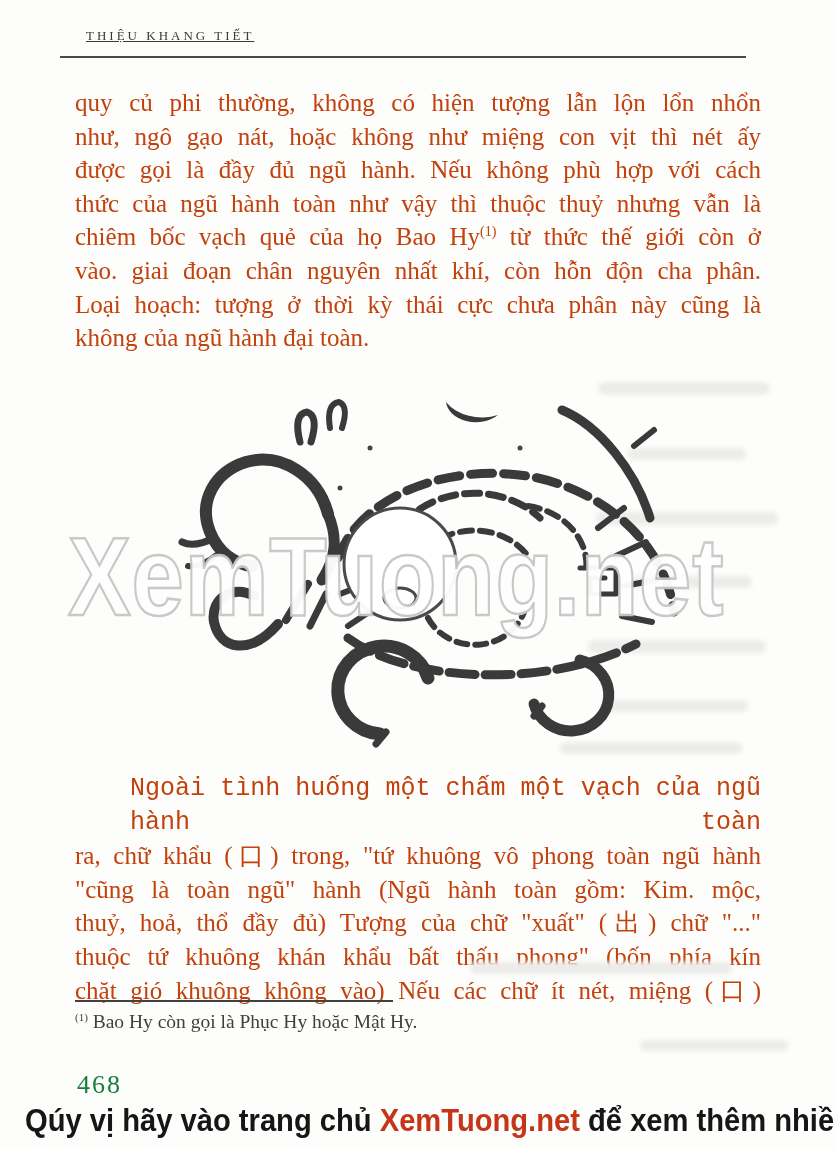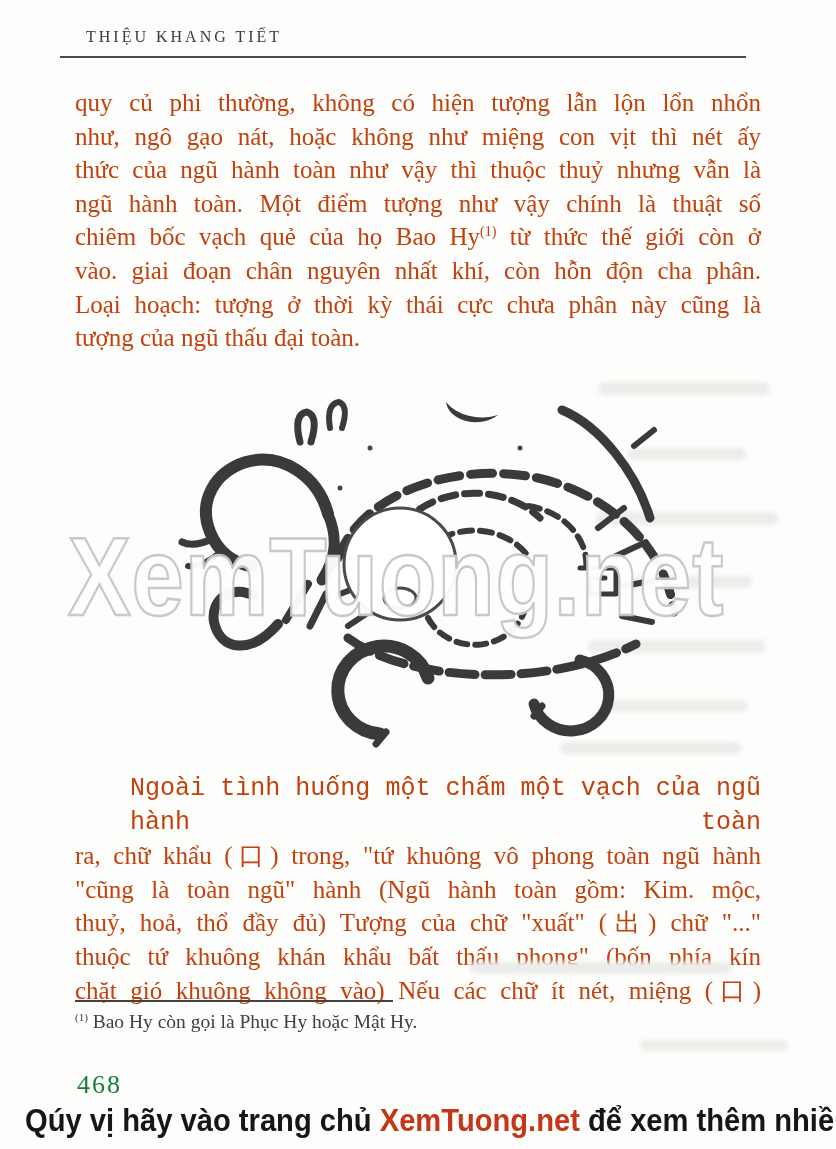--- a/index.html
+++ b/index.html
@@ -4,21 +4,21 @@
 <style>
   html,body{margin:0;padding:0;background:#ffffff;}
   .page{
     position:relative;width:836px;height:1149px;margin:0 auto;
     background:#fdfdfb;overflow:hidden;
     font-family:"Liberation Serif", serif;color:#262626;
   }
   
   .running-header{
     position:absolute;left:86px;top:28px;
-    font-size:16px;letter-spacing:3px;color:#3a3a3a;white-space:nowrap;
+    font-size:13px;letter-spacing:3px;color:#3a3a3a;white-space:nowrap;text-decoration:underline;
   }
   .header-rule{
     position:absolute;left:60px;top:56px;width:686px;height:2px;background:#4a4a4a;
   }
   
   .para{position:absolute;left:75px;width:686px;font-size:25px;line-height:33.6px;color:#c2410c;}
   .para1{top:86px;}
   .para2{top:772px;}
   .tline{text-align:justify;text-align-last:justify;}
   .tline.lastline{text-align-last:left;}
@@ -57,26 +57,26 @@
 <body>
 
 <div class="page">
 
   <div class="running-header">THIỆU KHANG TIẾT</div>
   <div class="header-rule"></div>
 
   <div class="para para1">
     <div class="tline">quy củ phi thường, không có hiện tượng lẫn lộn lổn nhổn</div>
     <div class="tline">như, ngô gạo nát, hoặc không như miệng con vịt thì nét ấy</div>
+    <div class="tline">được gọi là đầy đủ ngũ hành. Nếu không phù hợp với cách</div>
     <div class="tline">thức của ngũ hành toàn như vậy thì thuộc thuỷ nhưng vẫn là</div>
-    <div class="tline">ngũ hành toàn. Một điểm tượng như vậy chính là thuật số</div>
     <div class="tline"><span>chiêm bốc vạch quẻ của họ Bao Hy</span><sup class="fn">(1)</sup><span> từ thức thế giới còn ở</span></div>
     <div class="tline">vào. giai đoạn chân nguyên nhất khí, còn hỗn độn cha phân.</div>
     <div class="tline">Loại hoạch: tượng ở thời kỳ thái cực chưa phân này cũng là</div>
-    <div class="tline lastline">tượng của ngũ thấu đại toàn.</div>
+    <div class="tline lastline">không của ngũ hành đại toàn.</div>
   </div>
 
   <div>
     <div class="smudge" style="left:598px;top:382px;width:172px;height:13px;"></div>
     <div class="smudge" style="left:628px;top:448px;width:118px;height:12px;"></div>
     <div class="smudge" style="left:596px;top:512px;width:182px;height:13px;"></div>
     <div class="smudge" style="left:632px;top:576px;width:120px;height:12px;"></div>
     <div class="smudge" style="left:588px;top:640px;width:178px;height:13px;"></div>
     <div class="smudge" style="left:602px;top:700px;width:146px;height:12px;"></div>
     <div class="smudge" style="left:560px;top:742px;width:182px;height:12px;"></div>

